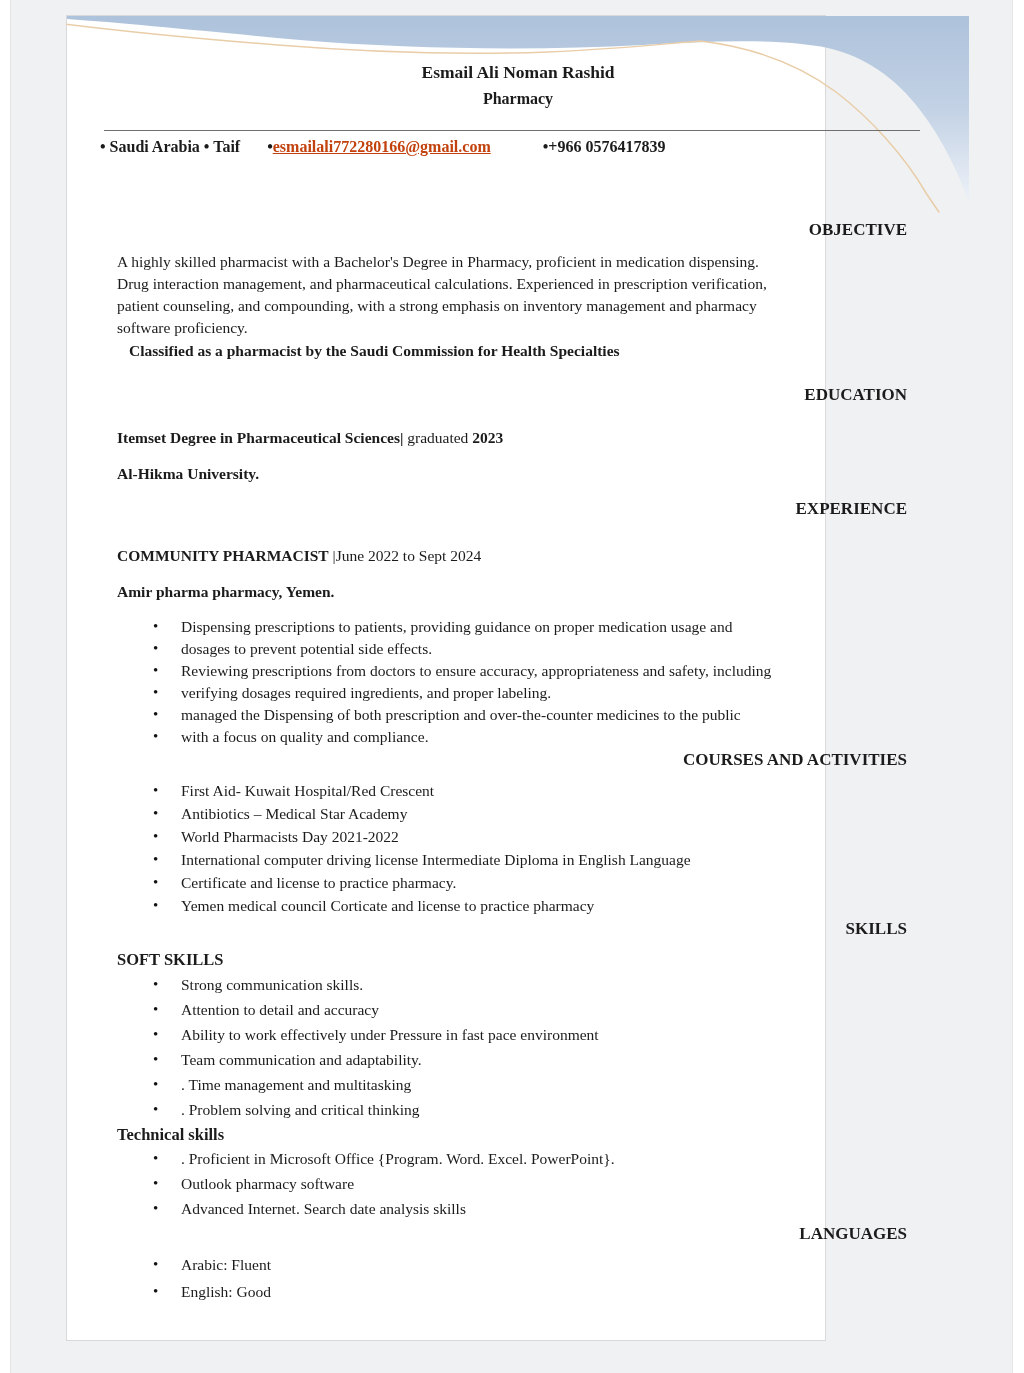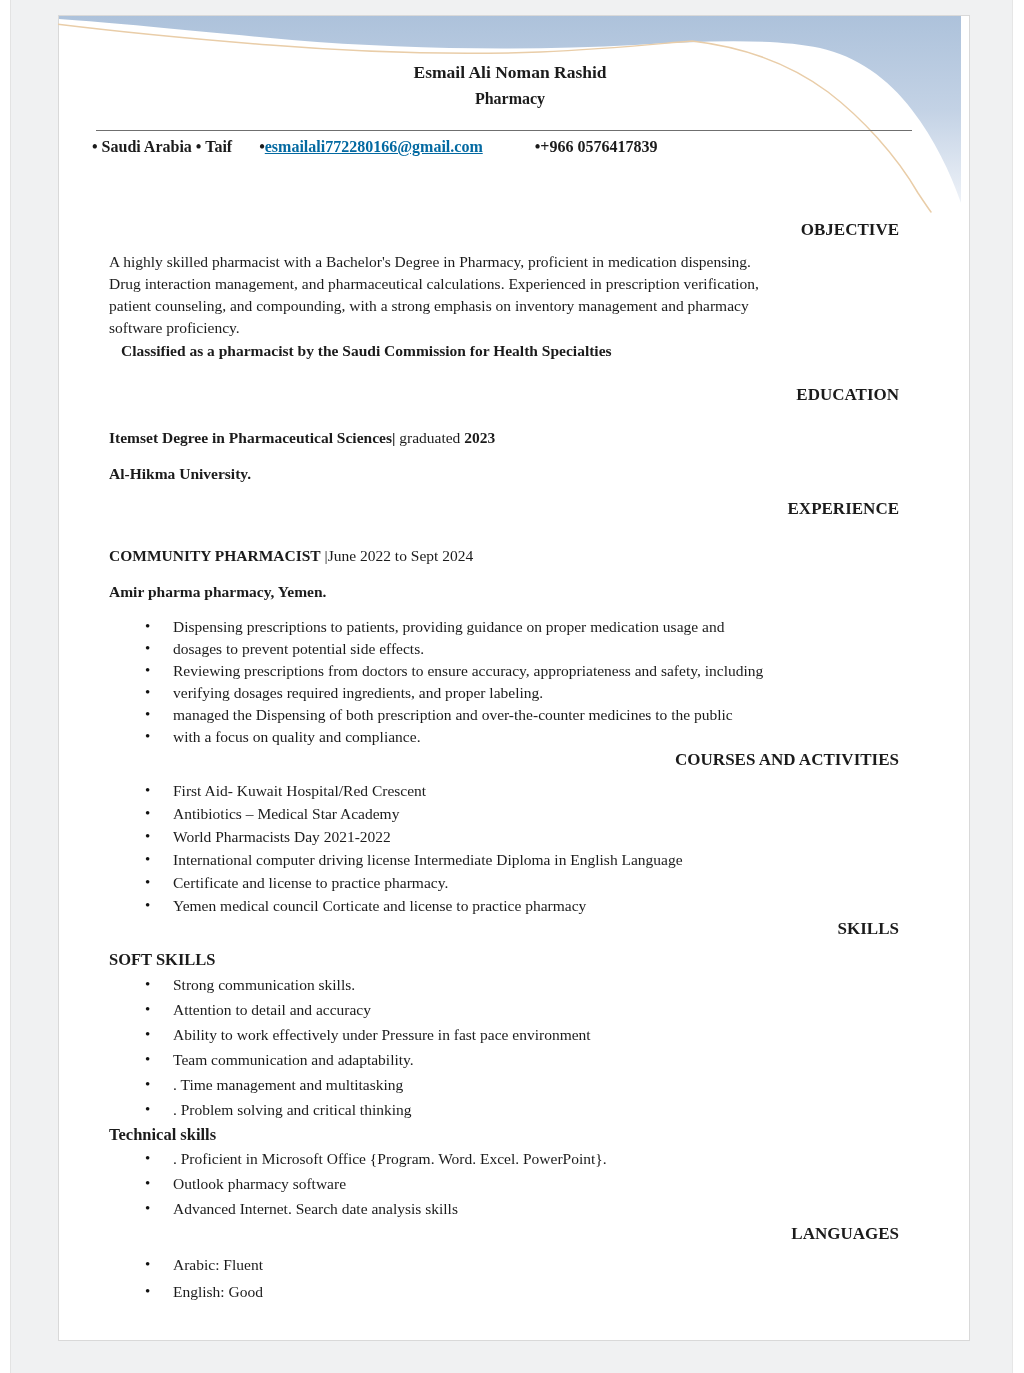--- a/index.html
+++ b/index.html
@@ -7,35 +7,35 @@
     width:1024px;height:1373px;position:relative;overflow:hidden;
     background:#ffffff;
     font-family:"Liberation Serif", serif;
     color:#1b1b1b;
   }
   .canvas-bg{
     position:absolute;left:10px;top:0;width:1001px;height:1373px;
     background:#f0f1f2;border-left:1px solid #e3e3e3;border-right:1px solid #e6e6e6;
   }
   .page{
-    position:absolute;left:58px;top:15px;width:912px;height:1326px;
+    position:absolute;left:66px;top:15px;width:760px;height:1326px;
     background:#ffffff;border:1px solid #d9d9d9;box-sizing:border-box;
   }
   .decor{position:absolute;left:0;top:0;pointer-events:none;}
   .content{
     position:absolute;left:50px;top:0;width:802px;padding-top:46px;
     font-size:15.5px;line-height:22px;
   }
   .doc-name{font-size:17.5px;line-height:20px;font-weight:bold;text-align:center;margin:0;}
   .doc-subtitle{font-size:16px;line-height:18px;font-weight:bold;text-align:center;margin:8px 0 0;}
   .divider{border:none;border-top:1px solid #6f6f6f;margin:22px 0 0 -13px;width:816px;height:0;}
   .contact{margin:6px 0 0 -17px;line-height:19px;font-weight:bold;font-size:16px;white-space:nowrap;}
   .contact .email-group{margin-left:27px;}
   .contact .phone{margin-left:52px;}
-  a.email-link{color:#0369a1;text-decoration:underline;cursor:pointer;}
+  a.email-link{color:#c2410c;text-decoration:underline;cursor:pointer;}
   h2.sec{
     font-size:17px;line-height:19px;font-weight:bold;text-align:right;margin:12px;
   }
   h3.subsec{font-size:16.5px;line-height:20px;font-weight:bold;text-align:left;margin:0;}
   #h-objective{margin-top:64px;}
   .objective-body{margin:4px 0 0;white-space:pre-line;line-height:22px;}
   .classified{margin:1px 12px 0;font-weight:bold;line-height:21px;}
   #h-education{margin-top:24px;}
   .edu-line1{margin-top:24px;line-height:20px;}
   .edu-line2{margin-top:2px;line-height:20px;font-weight:bold;}

